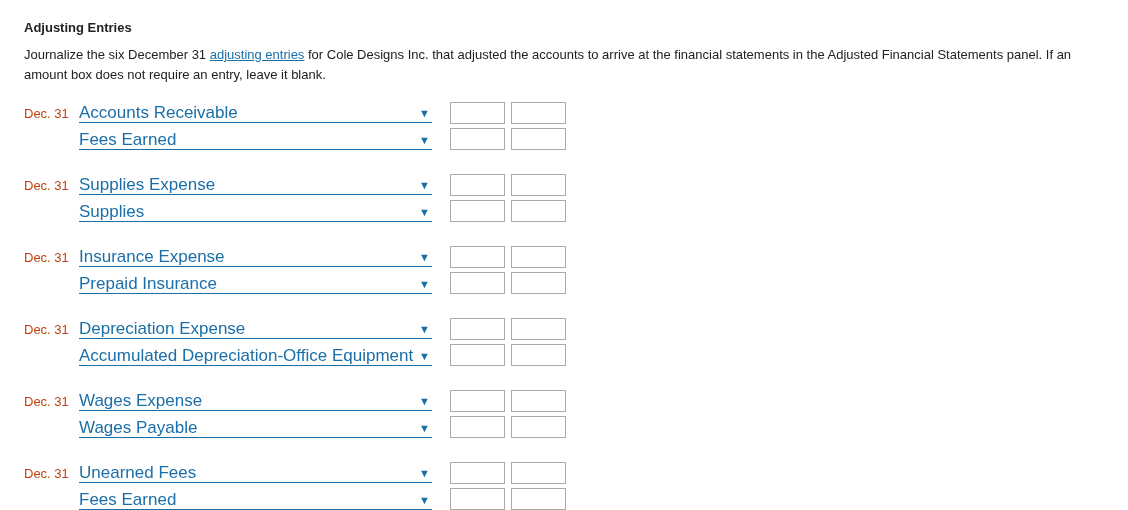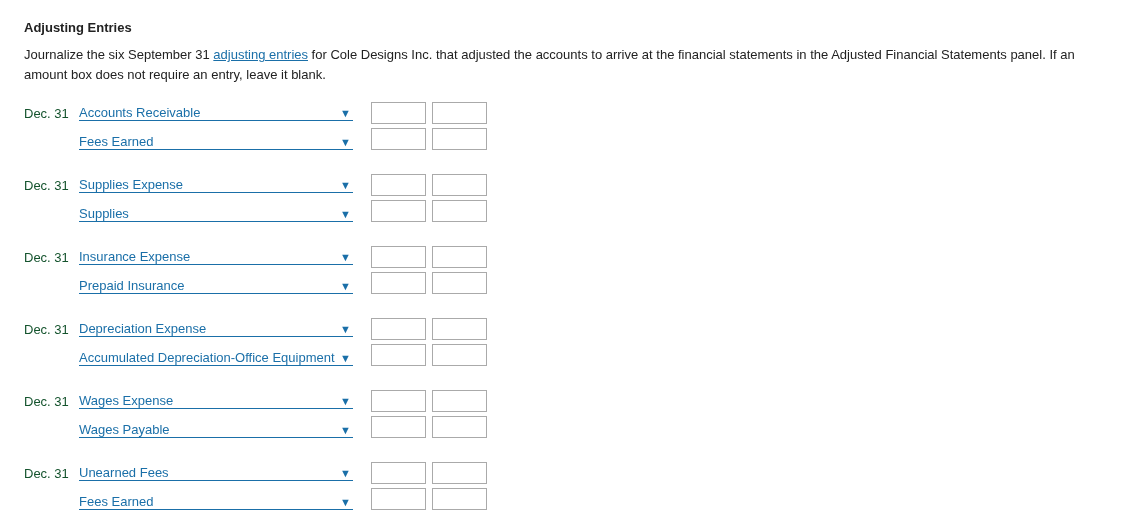--- a/index.html
+++ b/index.html
@@ -32,36 +32,36 @@
       margin-bottom: 20px;
     }
     .entry-row {
       display: flex;
       align-items: center;
       margin-bottom: 4px;
     }
     .date-label {
       width: 55px;
       font-size: 13px;
-      color: #14532d;
+      color: #c2410c;
       flex-shrink: 0;
     }
     .account-select-wrapper {
       position: relative;
       display: inline-flex;
       align-items: center;
     }
     .account-select-wrapper select {
       appearance: none;
       -webkit-appearance: none;
       background: transparent;
       border: none;
       border-bottom: 1px solid #1a6fa8;
       color: #1a6fa8;
-      font-size: 13px;
+      font-size: 17px;
       cursor: pointer;
       padding-right: 18px;
       outline: none;
     }
     .account-select-wrapper .chevron {
       position: absolute;
       right: 2px;
       pointer-events: none;
       color: #1a6fa8;
       font-size: 11px;
@@ -84,21 +84,21 @@
       padding: 2px 4px;
       outline: none;
     }
   </style>
 </head>
 <body>
 
 <h1 class="page-title">Adjusting Entries</h1>
 
 <p class="instruction">
-  <span>Journalize the six September 31 </span><a class="link-text">adjusting entries</a><span> for Cole Designs Inc. that adjusted the accounts to arrive at the financial statements in the Adjusted Financial Statements panel. If an amount box does not require an entry, leave it blank.</span>
+  <span>Journalize the six December 31 </span><a class="link-text">adjusting entries</a><span> for Cole Designs Inc. that adjusted the accounts to arrive at the financial statements in the Adjusted Financial Statements panel. If an amount box does not require an entry, leave it blank.</span>
 </p>
 
 <div id="entries-container">
     <div class="entry-group">
       <div class="entry-row">
         <span class="date-label">Dec. 31</span>
         <div class="account-select-wrapper">
           <select><option value="Accounts Receivable">Accounts Receivable</option><option value="Supplies Expense">Supplies Expense</option><option value="Insurance Expense">Insurance Expense</option><option value="Depreciation Expense">Depreciation Expense</option><option value="Wages Expense">Wages Expense</option><option value="Unearned Fees">Unearned Fees</option><option value="Fees Earned">Fees Earned</option><option value="Supplies">Supplies</option><option value="Prepaid Insurance">Prepaid Insurance</option><option value="Accumulated Depreciation-Office Equipment">Accumulated Depreciation-Office Equipment</option><option value="Wages Payable">Wages Payable</option></select>
           <span class="chevron">▼</span>
         </div>

